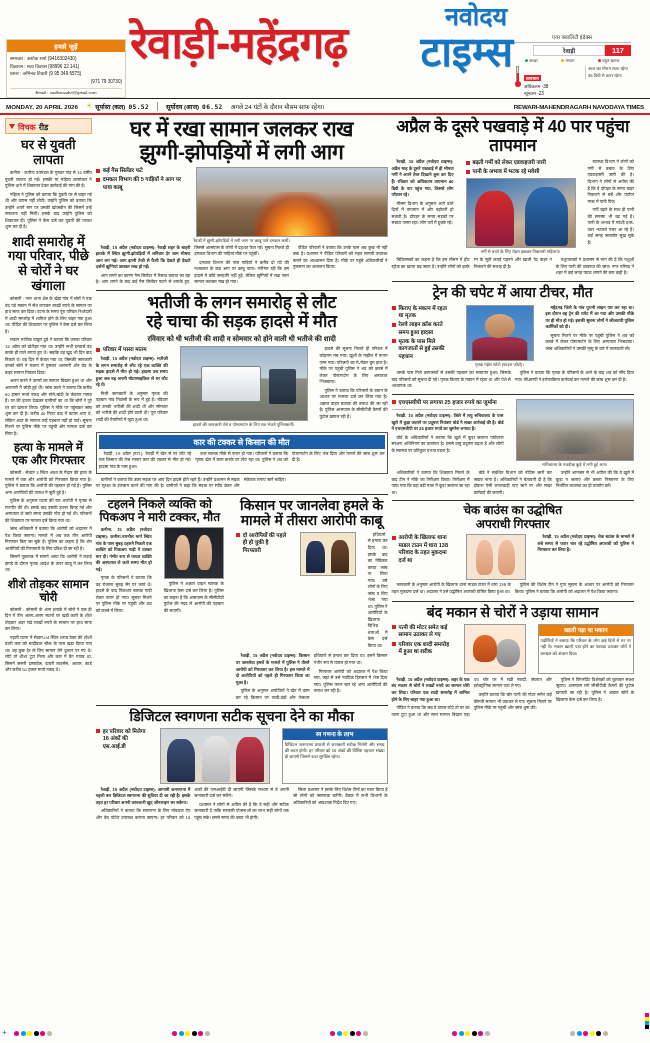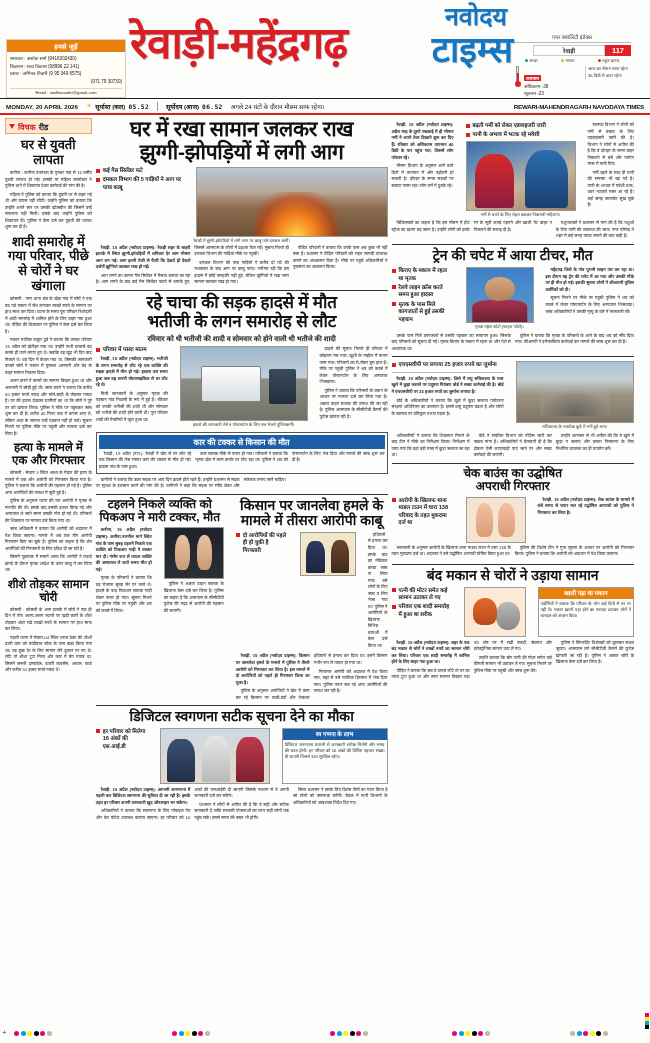--- a/index.html
+++ b/index.html
@@ -30,21 +30,21 @@
     font-family: "Liberation Sans", "DejaVu Sans", sans-serif;
     text-shadow: 1px 1px 0 rgba(0,0,0,.18);
   }
   .logo-sub1 {
     position: absolute; right: 6px; top: 2px;
     font-size: 25px; font-weight: bold; color: #1577c4; line-height: 1;
     text-shadow: 1px 1px 0 rgba(0,0,0,.15);
   }
   .logo-sub2 {
     position: absolute; right: 0px; top: 30px;
-    font-size: 36px; font-weight: bold; color: #1577c4; line-height: 1;
+    font-size: 41px; font-weight: bold; color: #1577c4; line-height: 1;
     text-shadow: 1px 1px 0 rgba(0,0,0,.15);
   }
 
   .weather-box { width: 118px; margin-top: 12px; }
   .aqi-title { font-size: 5.4px; color: #333; text-align: center; border-bottom: 1px solid #bbb; padding-bottom: 1px; }
   .aqi-row { display: flex; align-items: stretch; margin-top: 2px; height: 11px; margin-left: 20px; }
   .aqi-city { flex: 1; border: 1px solid #ccc; background: #fff; font-size: 6px; font-weight: bold; color: #333; display: flex; align-items: center; justify-content: center; }
   .aqi-val { width: 26px; background: #e12128; color: #fff; font-size: 7.5px; font-weight: bold; display: flex; align-items: center; justify-content: center; }
   .aqi-legend { display: flex; justify-content: space-around; margin-top: 2px; }
   .aqi-leg { font-size: 4.2px; color: #444; display: flex; align-items: center; gap: 1px; }
@@ -332,22 +332,22 @@
           <p class="lead">रेवाड़ी, 19 अप्रैल (नवोदय टाइम्स): रेवाड़ी शहर के बाहरी इलाके में स्थित झुग्गी-झोपड़ियों में शनिवार देर शाम भीषण आग लग गई। आग इतनी तेजी से फैली कि देखते ही देखते दर्जनों झुग्गियां जलकर राख हो गईं।</p>
           <p>आग लगने का कारण गैस सिलेंडर में रिसाव बताया जा रहा है। आग लगने के बाद कई गैस सिलेंडर फटने से धमाके हुए, जिससे आसपास के लोगों में दहशत फैल गई। सूचना मिलते ही दमकल विभाग की गाड़ियां मौके पर पहुंचीं।</p>
           <p>दमकल विभाग की पांच गाड़ियों ने करीब दो घंटे की मशक्कत के बाद आग पर काबू पाया। गनीमत रही कि इस हादसे में कोई जनहानि नहीं हुई, लेकिन झुग्गियों में रखा सारा सामान जलकर राख हो गया।</p>
           <p>पीड़ित परिवारों ने बताया कि उनके पास अब कुछ भी नहीं बचा है। प्रशासन ने पीड़ित परिवारों को राहत सामग्री उपलब्ध कराने का आश्वासन दिया है। मौके पर पहुंचे अधिकारियों ने नुकसान का आकलन किया।</p>
         </div>
       </div>
 
       <div class="sec-rule"></div>
 
       <div>
+        <div class="hl-lg">भतीजी के लगन समारोह से लौट</div>
         <div class="hl-lg">रहे चाचा की सड़क हादसे में मौत</div>
-        <div class="hl-lg">भतीजी के लगन समारोह से लौट</div>
         <div class="subhead">रविवार को थी भतीजी की शादी व सोमवार को होने वाली थी भतीजे की शादी</div>
         <div class="row-split">
           <div style="width:72px">
             <ul class="bullets">
               <li>परिवार में पसरा मातम</li>
             </ul>
             <div class="bodytext" style="margin-top:2px">
               <p class="lead">रेवाड़ी, 19 अप्रैल (नवोदय टाइम्स): भतीजी के लगन समारोह से लौट रहे एक व्यक्ति की सड़क हादसे में मौत हो गई। हादसा उस समय हुआ जब वह अपनी मोटरसाइकिल से घर लौट रहे थे।</p>
               <p>मिली जानकारी के अनुसार मृतक की पहचान गांव निवासी के रूप में हुई है। रविवार को उनकी भतीजी की शादी थी और सोमवार को भतीजे की शादी होने वाली थी। पूरा परिवार शादी की तैयारियों में जुटा हुआ था।</p>
             </div>
@@ -440,20 +440,21 @@
           <p>अधिकारियों ने बताया कि स्वगणना के लिए मोबाइल ऐप और वेब पोर्टल उपलब्ध कराया जाएगा। हर परिवार को 16 अंकों की एसआईडी दी जाएगी जिसके माध्यम से वे अपनी जानकारी दर्ज कर सकेंगे।</p>
           <p>प्रशासन ने लोगों से अपील की है कि वे सही और सटीक जानकारी दें ताकि सरकारी योजनाओं का लाभ सही लोगों तक पहुंच सके। इससे समय की बचत भी होगी।</p>
           <p>जिला प्रशासन ने इसके लिए विशेष टीमों का गठन किया है जो लोगों को जागरूक करेंगी। बैठक में सभी विभागों के अधिकारियों को आवश्यक निर्देश दिए गए।</p>
         </div>
       </div>
     </div>
 
     <div class="col-right">
 
       <div>
+        <div class="hl-lg">अप्रैल के दूसरे पखवाड़े में 40 पार पहुंचा तापमान</div>
         <div class="row-split" style="margin-top:4px">
           <div style="width:62px">
             <div class="bodytext">
               <p class="lead">रेवाड़ी, 19 अप्रैल (नवोदय टाइम्स): अप्रैल माह के दूसरे पखवाड़े में ही भीषण गर्मी ने अपने तेवर दिखाने शुरू कर दिए हैं। रविवार को अधिकतम तापमान 40 डिग्री के पार पहुंच गया, जिससे लोग परेशान रहे।</p>
               <p>मौसम विभाग के अनुसार आने वाले दिनों में तापमान में और बढ़ोतरी हो सकती है। दोपहर के समय सड़कों पर सन्नाटा पसरा रहा। लोग घरों में दुबके रहे।</p>
             </div>
           </div>
           <div style="width:110px">
             <ul class="bullets">
               <li>बढ़ती गर्मी को लेकर एडवाइजरी जारी</li>

